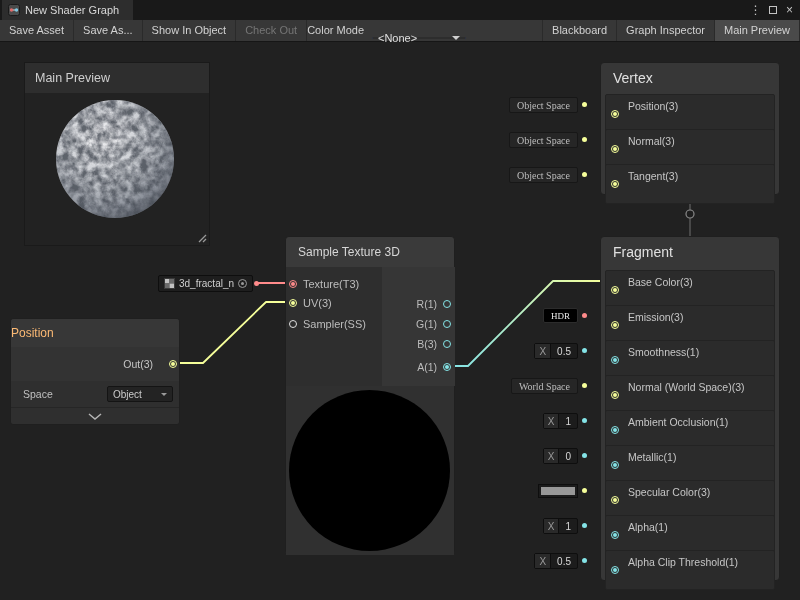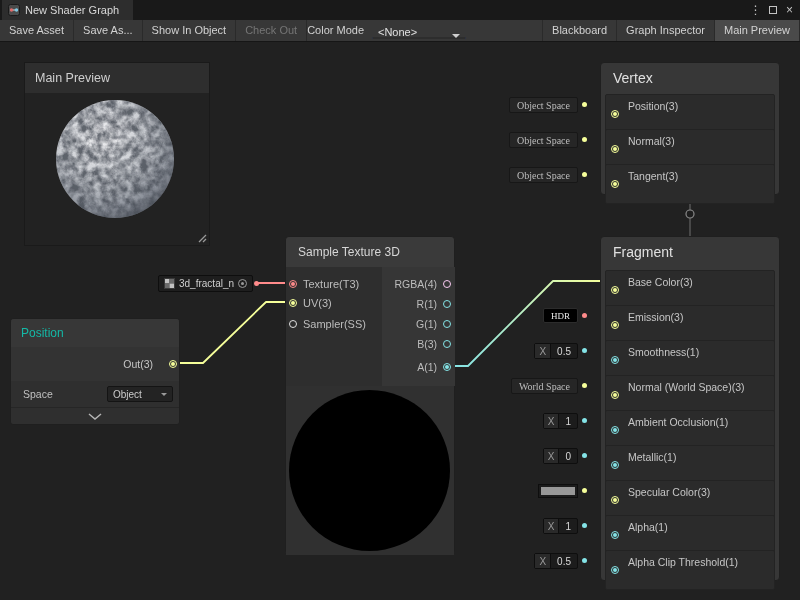--- a/index.html
+++ b/index.html
@@ -19,21 +19,21 @@
 
   
   .toolbar { position:absolute; left:0; top:20px; width:800px; height:22px; background:#373737;
              border-bottom:1px solid #161616; display:flex; align-items:stretch; font-size:11px; color:#d2d2d2; }
   .tbtn { padding:0 9px; line-height:21px; border-right:1px solid #2a2a2a; white-space:nowrap; cursor:default; }
   .tbtn.rb { border-right:1px solid #2a2a2a; border-left:1px solid #2a2a2a; margin-left:-1px; }
   .tbtn.disabled { color:#757575; }
   .tbtn.active { background:#4a4a4a; }
   .tlabel { line-height:21px; margin-left:0; white-space:nowrap; }
   .tdrop { margin:17px 0 3px 8px; width:94px; background:#1d4ed8; border:1px solid #2d2d2d;
-           border-radius:3px; display:flex; align-items:flex-end; padding:0 5px; gap:4px; }
+           border-radius:3px; display:flex; align-items:center; padding:0 5px; gap:4px; }
   .tdrop span { flex:1; font-size:11px; color:#e0e0e0; }
   .caret { width:0; height:0; border-left:4px solid transparent; border-right:4px solid transparent;
            border-top:4px solid #cfcfcf; }
   .tspacer { flex:1; }
 
   
   .canvas { position:absolute; left:0; top:42px; width:800px; height:558px; background:#212121; }
   .wires { position:absolute; inset:0; z-index:1; pointer-events:none; }
 
   
@@ -88,21 +88,21 @@
   
   .texpill { position:absolute; left:158px; top:233px; height:17px; background:#1e1e1e; border:1px solid #0e0e0e;
              border-radius:2px; display:flex; align-items:center; gap:4px; padding:0 5px; z-index:2; }
   .texpill .tl { font-size:10px; color:#cfcfcf; white-space:nowrap; }
   .objpick { width:9px; height:9px; border:1px solid #9a9a9a; border-radius:50%; position:relative; }
   .objpick::after { content:""; position:absolute; inset:2px; background:#9a9a9a; border-radius:50%; }
 
   
   .posnode { position:absolute; left:10px; top:276px; width:170px; height:107px; background:#2f2f2f;
              border:1px solid #1f1f1f; border-radius:3px; z-index:2; }
-  .postitle { height:28px; line-height:28px; padding-left:10px; font-size:12px; color:#14b8a6; background:#373737;
+  .postitle { height:28px; line-height:28px; font-size:12px; color:#fdba74; background:#373737;
               border-radius:3px 3px 0 0; }
   .prow-out { position:absolute; left:0; right:0; top:28px; height:34px; background:#333; }
   .outlab { position:absolute; right:26px; top:0; line-height:34px; font-size:10.5px; color:#c6c6c6; }
   .prow-space { position:absolute; left:0; right:0; top:64px; height:22px; }
   .spacelab { position:absolute; left:12px; line-height:22px; font-size:10.5px; color:#c0c0c0; }
   .spacedrop { position:absolute; left:96px; top:3px; width:66px; height:16px; background:#232323;
                border:1px solid #141414; border-radius:2px; display:flex; align-items:center; padding:0 5px; }
   .spacedrop span { flex:1; font-size:10px; color:#cccccc; }
   .prow-chev { position:absolute; left:0; right:0; top:88px; height:18px; border-top:1px solid #262626;
                display:flex; align-items:center; justify-content:center; }
@@ -325,24 +325,20 @@
       </div>
       <div class="sprow" style="top:57px">
         <span class="port filled c-v3 sport-l"></span>
         <span class="slab-in">UV(3)</span>
       </div>
       <div class="sprow" style="top:78px">
         <span class="port c-ss sport-l"></span>
         <span class="slab-in">Sampler(SS)</span>
       </div>
 
-      <div class="sprow" style="top:38px">
-        <span class="port c-v4 sport-r"></span>
-        <span class="slab-out">RGBA(4)</span>
-      </div>
       <div class="sprow" style="top:58px">
         <span class="port c-v1 sport-r"></span>
         <span class="slab-out">R(1)</span>
       </div>
       <div class="sprow" style="top:78px">
         <span class="port c-v1 sport-r"></span>
         <span class="slab-out">G(1)</span>
       </div>
       <div class="sprow" style="top:98px">
         <span class="port c-v1 sport-r"></span>

